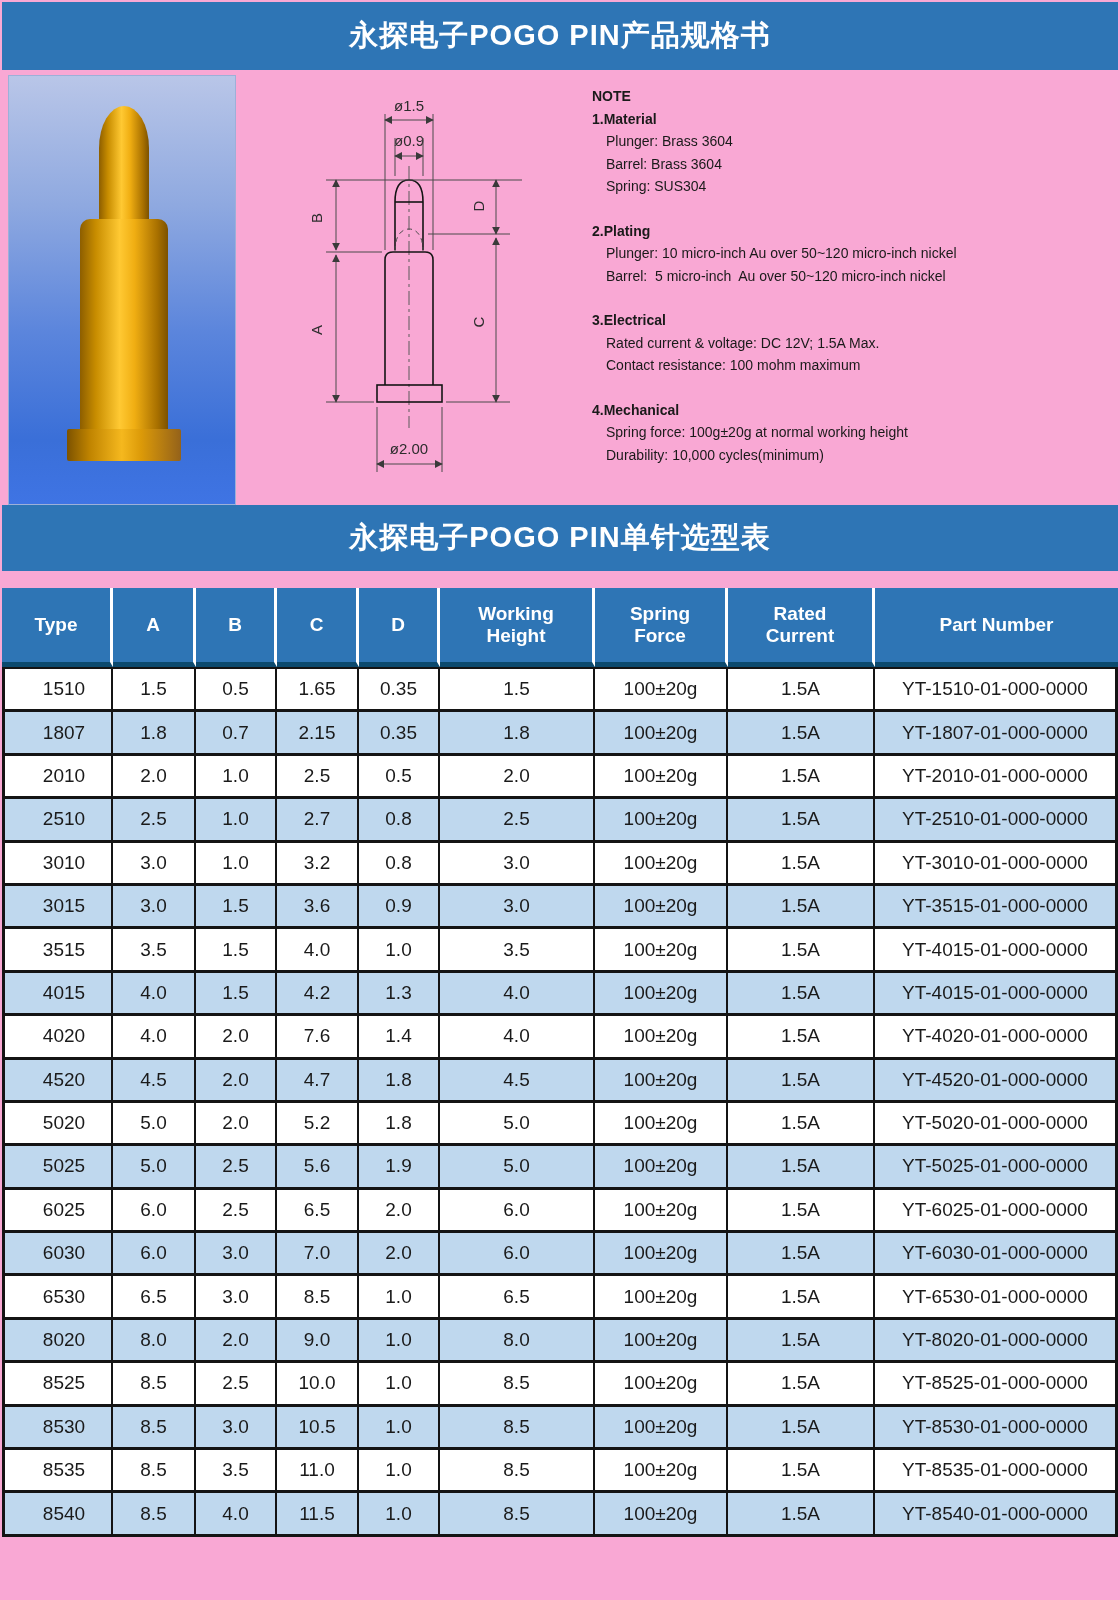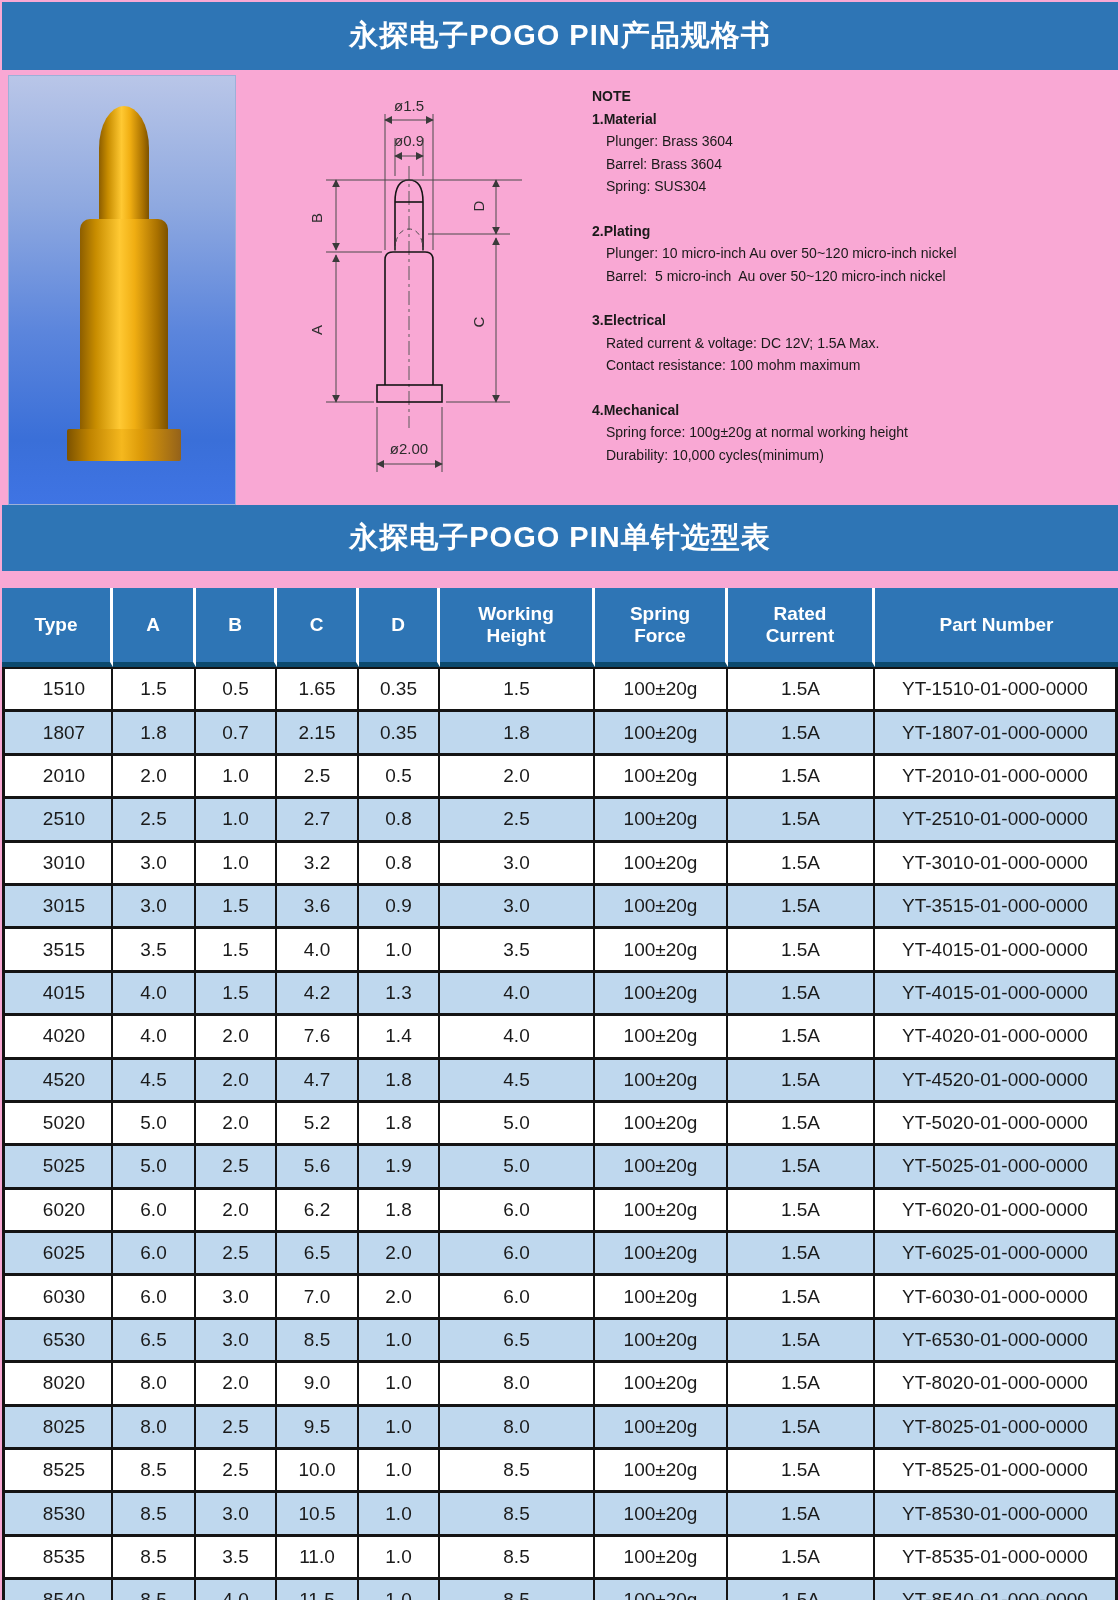--- a/index.html
+++ b/index.html
@@ -301,31 +301,20 @@
           <td>5.0</td>
           <td>2.5</td>
           <td>5.6</td>
           <td>1.9</td>
           <td>5.0</td>
           <td>100±20g</td>
           <td>1.5A</td>
           <td>YT-5025-01-000-0000</td>
         </tr>
         <tr>
-          <td>6020</td>
-          <td>6.0</td>
-          <td>2.0</td>
-          <td>6.2</td>
-          <td>1.8</td>
-          <td>6.0</td>
-          <td>100±20g</td>
-          <td>1.5A</td>
-          <td>YT-6020-01-000-0000</td>
-        </tr>
-        <tr>
           <td>6025</td>
           <td>6.0</td>
           <td>2.5</td>
           <td>6.5</td>
           <td>2.0</td>
           <td>6.0</td>
           <td>100±20g</td>
           <td>1.5A</td>
           <td>YT-6025-01-000-0000</td>
         </tr>
@@ -356,31 +345,20 @@
           <td>8.0</td>
           <td>2.0</td>
           <td>9.0</td>
           <td>1.0</td>
           <td>8.0</td>
           <td>100±20g</td>
           <td>1.5A</td>
           <td>YT-8020-01-000-0000</td>
         </tr>
         <tr>
-          <td>8025</td>
-          <td>8.0</td>
-          <td>2.5</td>
-          <td>9.5</td>
-          <td>1.0</td>
-          <td>8.0</td>
-          <td>100±20g</td>
-          <td>1.5A</td>
-          <td>YT-8025-01-000-0000</td>
-        </tr>
-        <tr>
           <td>8525</td>
           <td>8.5</td>
           <td>2.5</td>
           <td>10.0</td>
           <td>1.0</td>
           <td>8.5</td>
           <td>100±20g</td>
           <td>1.5A</td>
           <td>YT-8525-01-000-0000</td>
         </tr>

